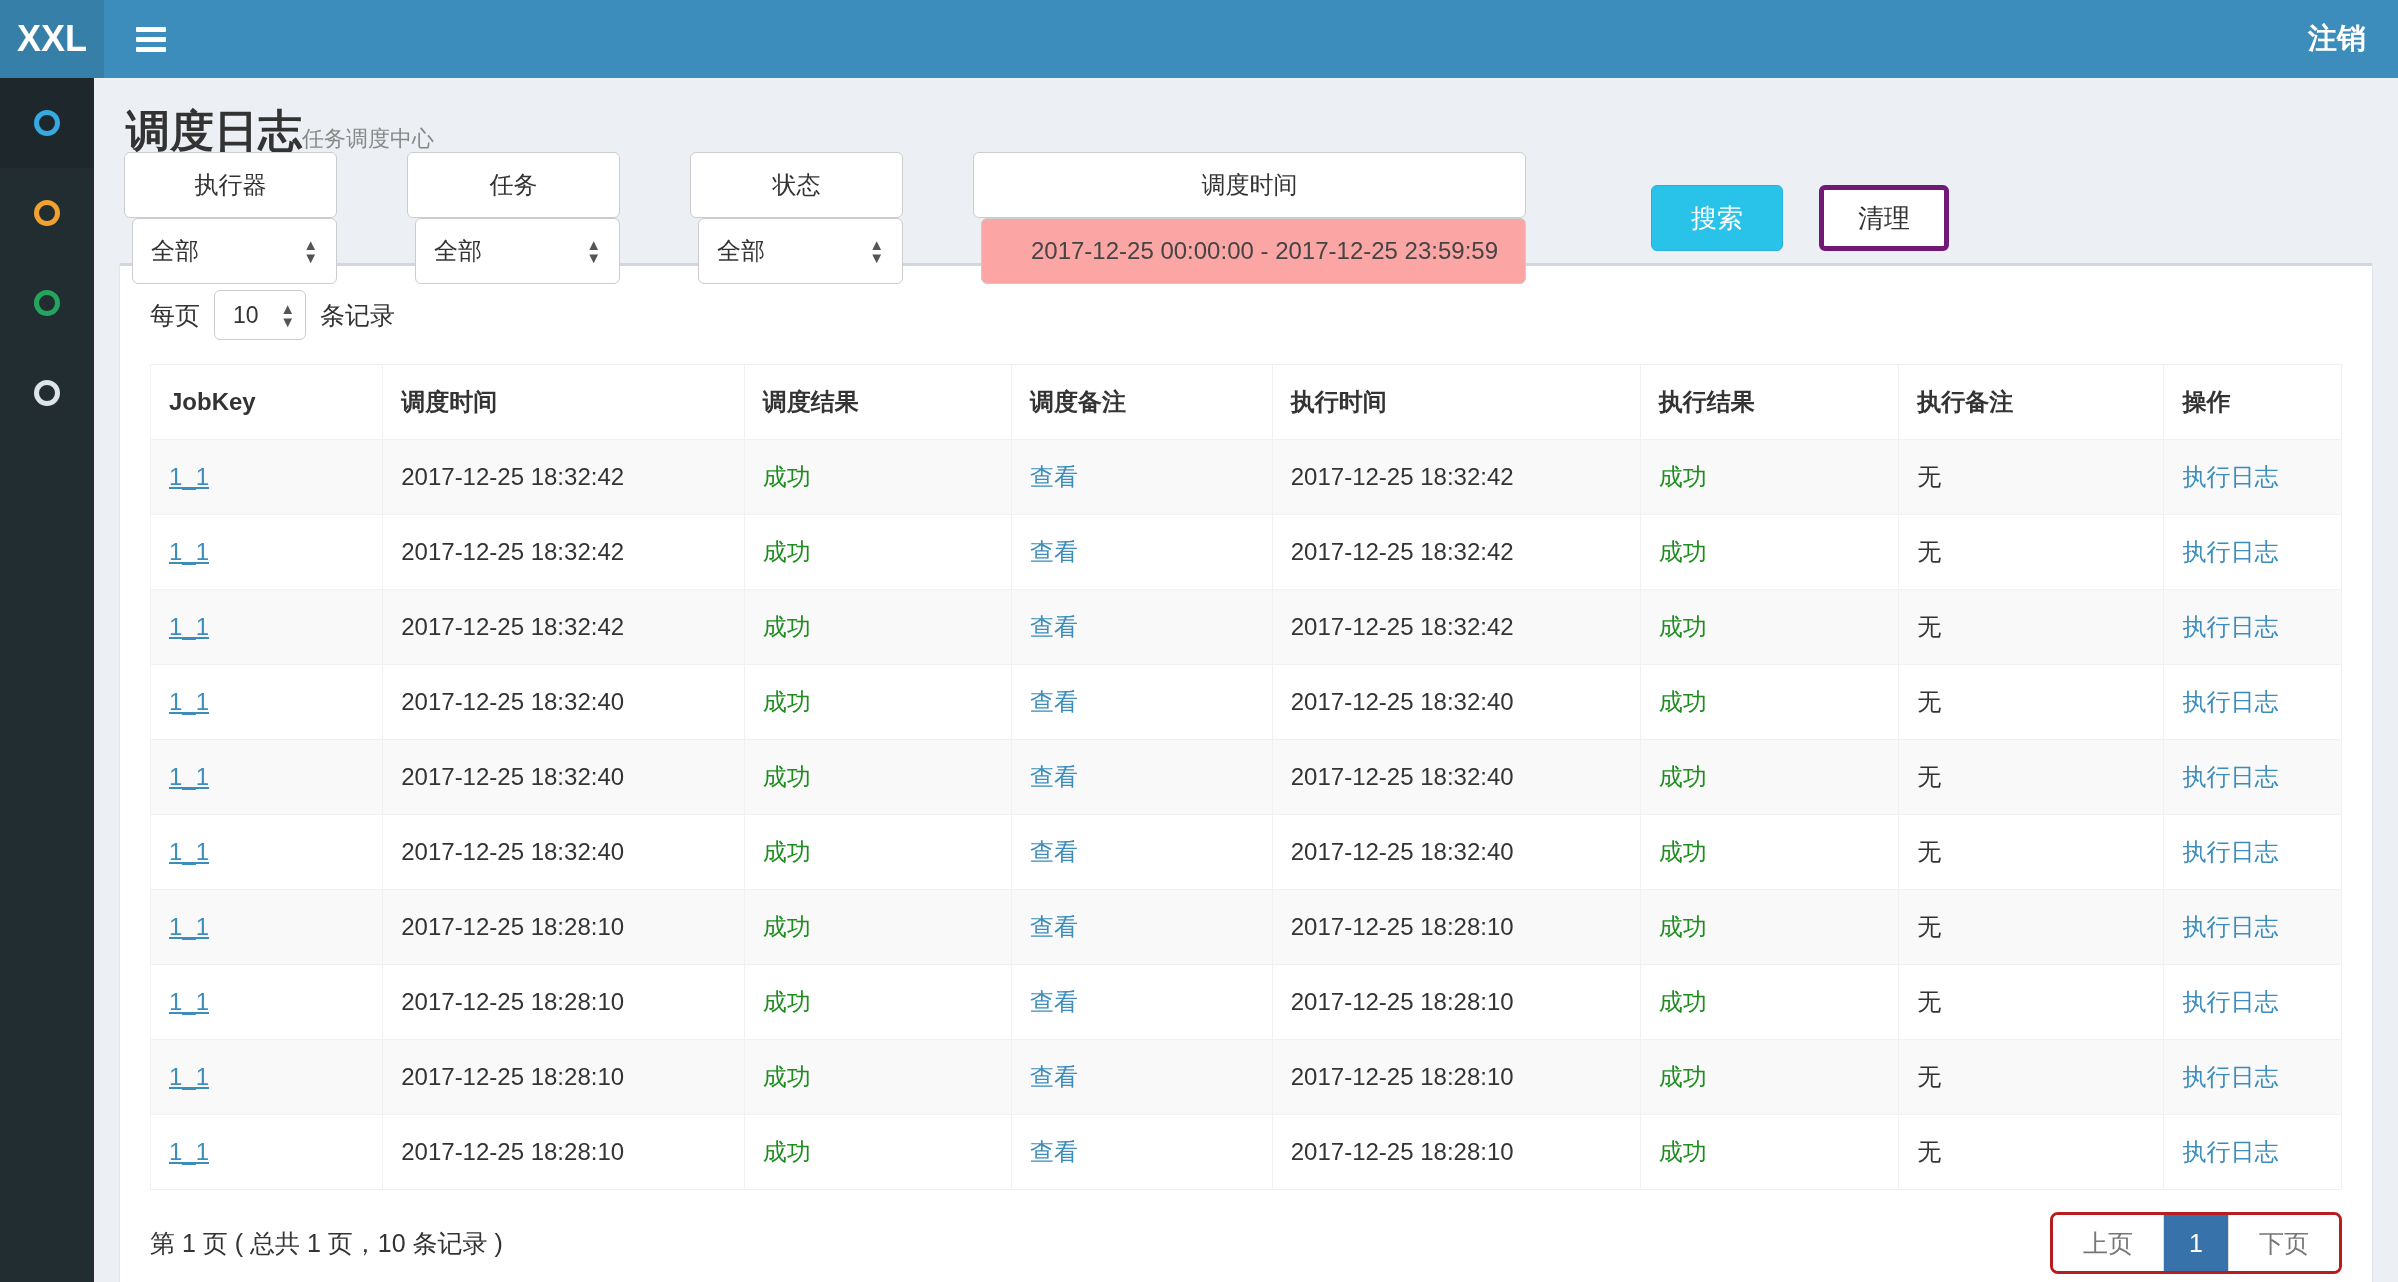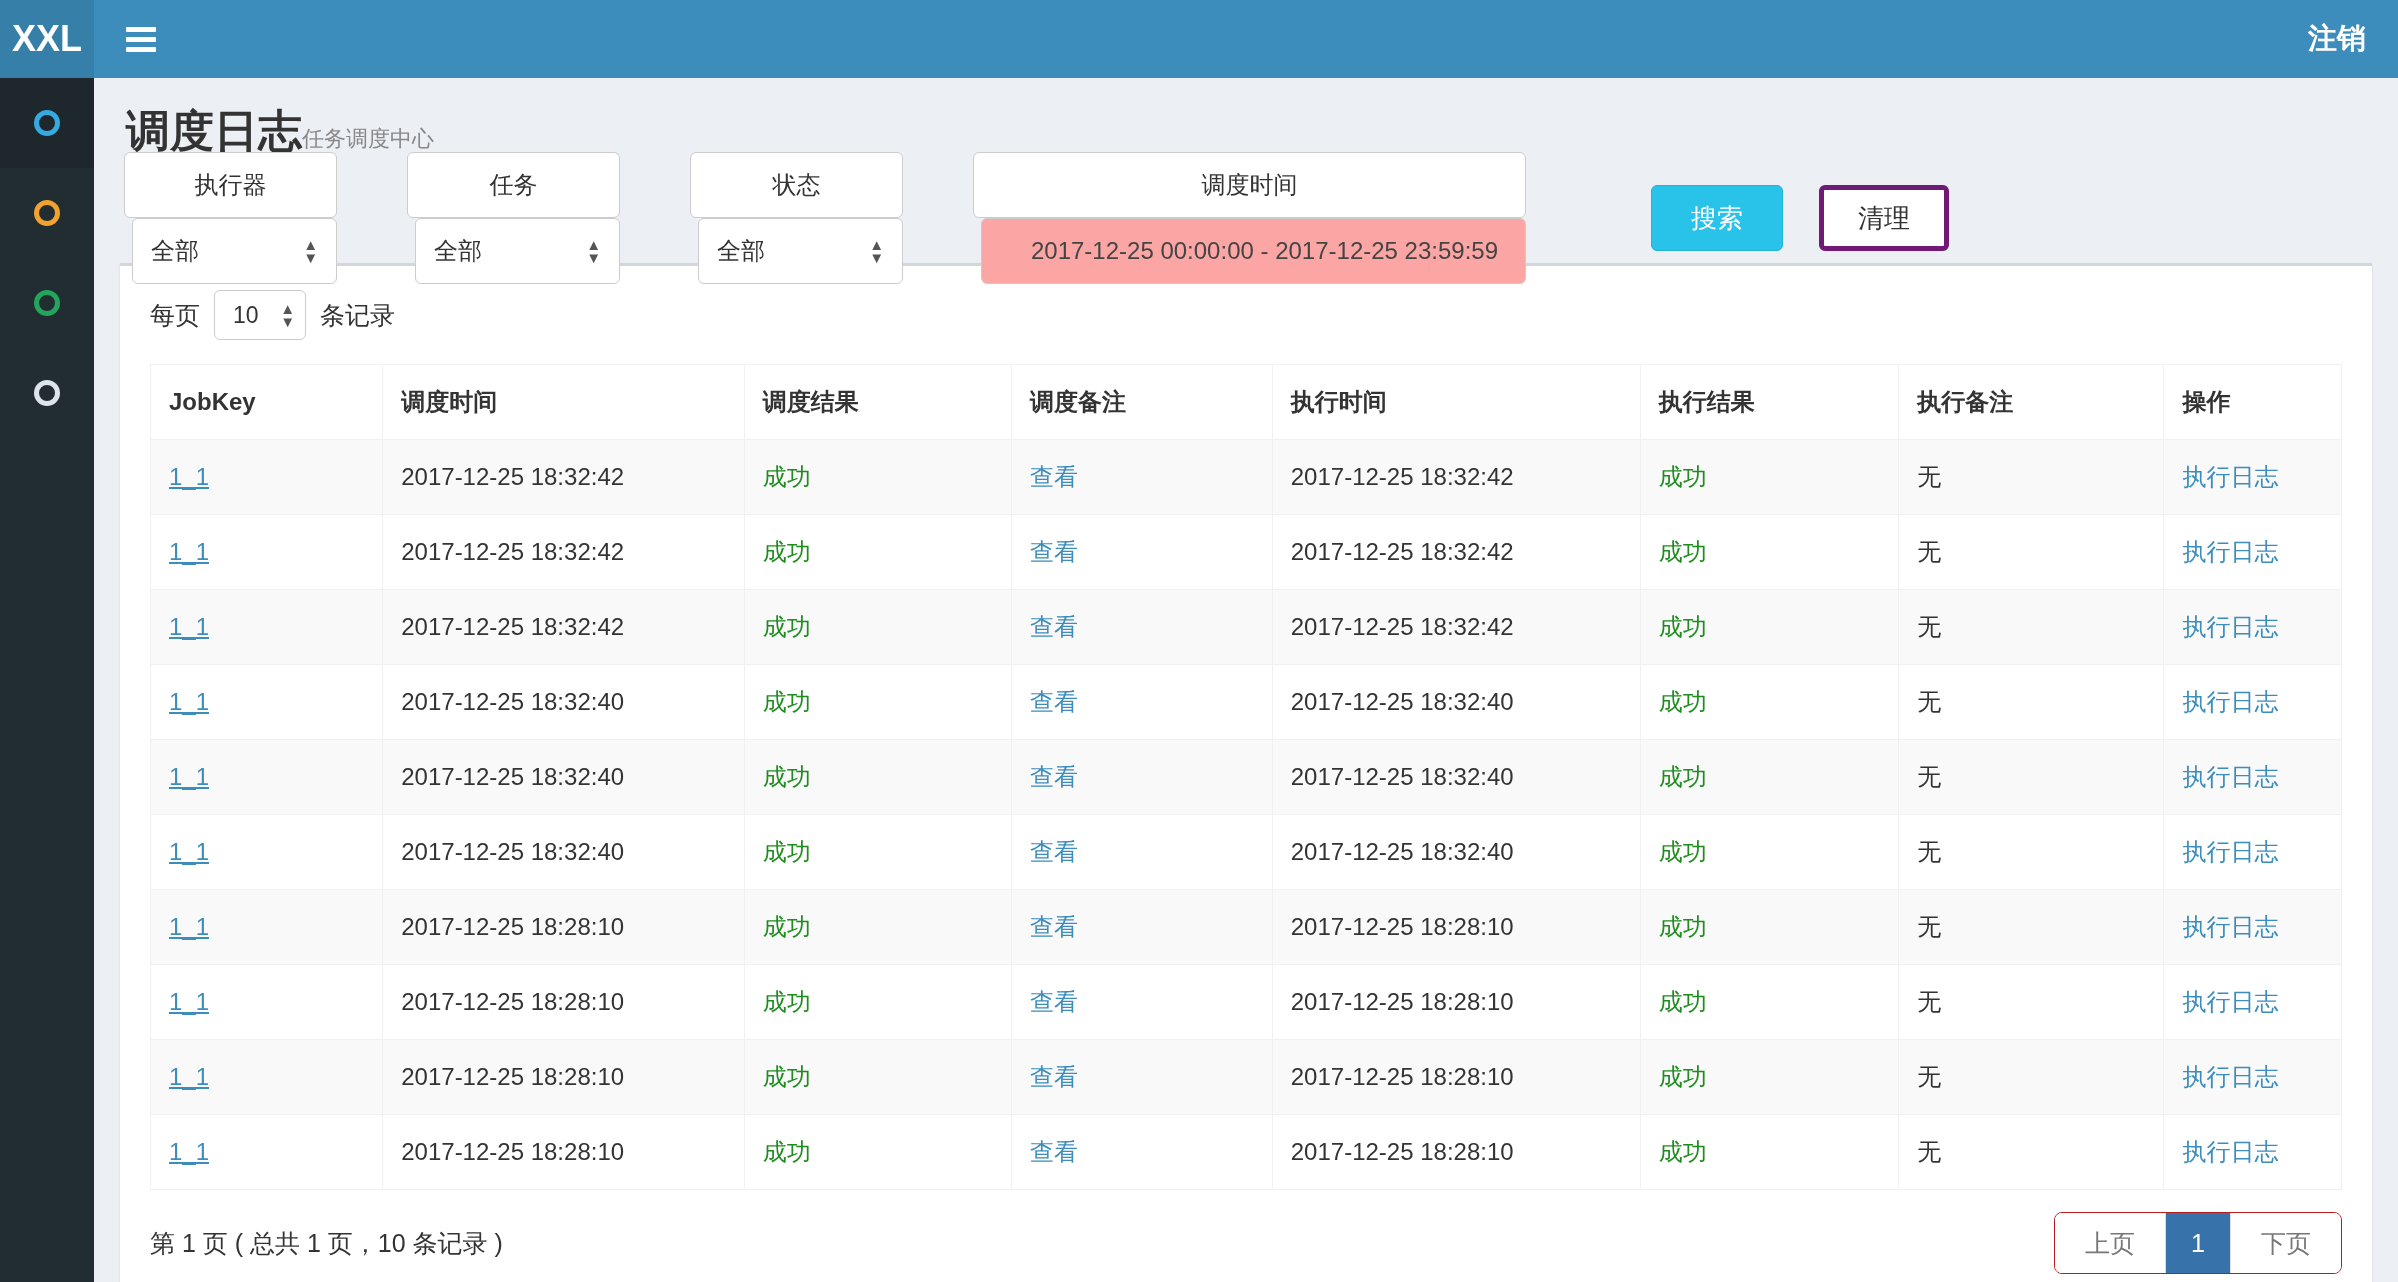--- a/index.html
+++ b/index.html
@@ -7,21 +7,21 @@
   body {
     width: 2398px; height: 1282px; overflow: hidden;
     background: #ecf0f5;
     font-family: "Liberation Sans", sans-serif;
     color: #333;
   }
 
   
   .topbar { display: flex; height: 78px; }
   .logo {
-    width: 94px; background: #367fa9; color: #fff;
+    width: 104px; background: #367fa9; color: #fff;
     font-size: 36px; font-weight: bold;
     display: flex; align-items: center; justify-content: center;
   }
   .navbar {
     flex: 1; background: #3c8dbc;
     display: flex; align-items: center; justify-content: space-between;
     padding: 16px 32px;
   }
   .hamburger { display: flex; flex-direction: column; gap: 5px; cursor: pointer; }
   .hamburger span { display:block; width: 30px; height: 5px; background: #fff; border-radius: 1px; }
@@ -91,21 +91,21 @@
   .log-table tbody tr:nth-child(odd) { background: #f9f9f9; }
   .log-table tbody tr:nth-child(even) { background: #fff; }
   a.cell-link { color: #3c8dbc; text-decoration: none; cursor: pointer; }
   a.jobkey-link { text-decoration: underline; }
   .success { color: #1e8c1e; }
 
   
   .table-footer { display: flex; justify-content: space-between; align-items: center; margin-top: 22px; }
   .footer-summary { font-size: 25px; color: #333; }
   .pagination {
-    display: flex; border: 1px solid #b91c1c; border-radius: 8px;
+    display: flex; border: 3px solid #b91c1c; border-radius: 8px;
     overflow: hidden; height: 62px; background: #fff;
   }
   .page-btn {
     padding: 0 30px; display: flex; align-items: center;
     font-size: 25px; color: #777; background: #fff; cursor: pointer;
     border-left: 1px solid #ddd;
   }
   .page-btn:first-child { border-left: none; }
   .page-btn.active { background: #3773aa; color: #fff; padding: 0 25px; }
 </style>

